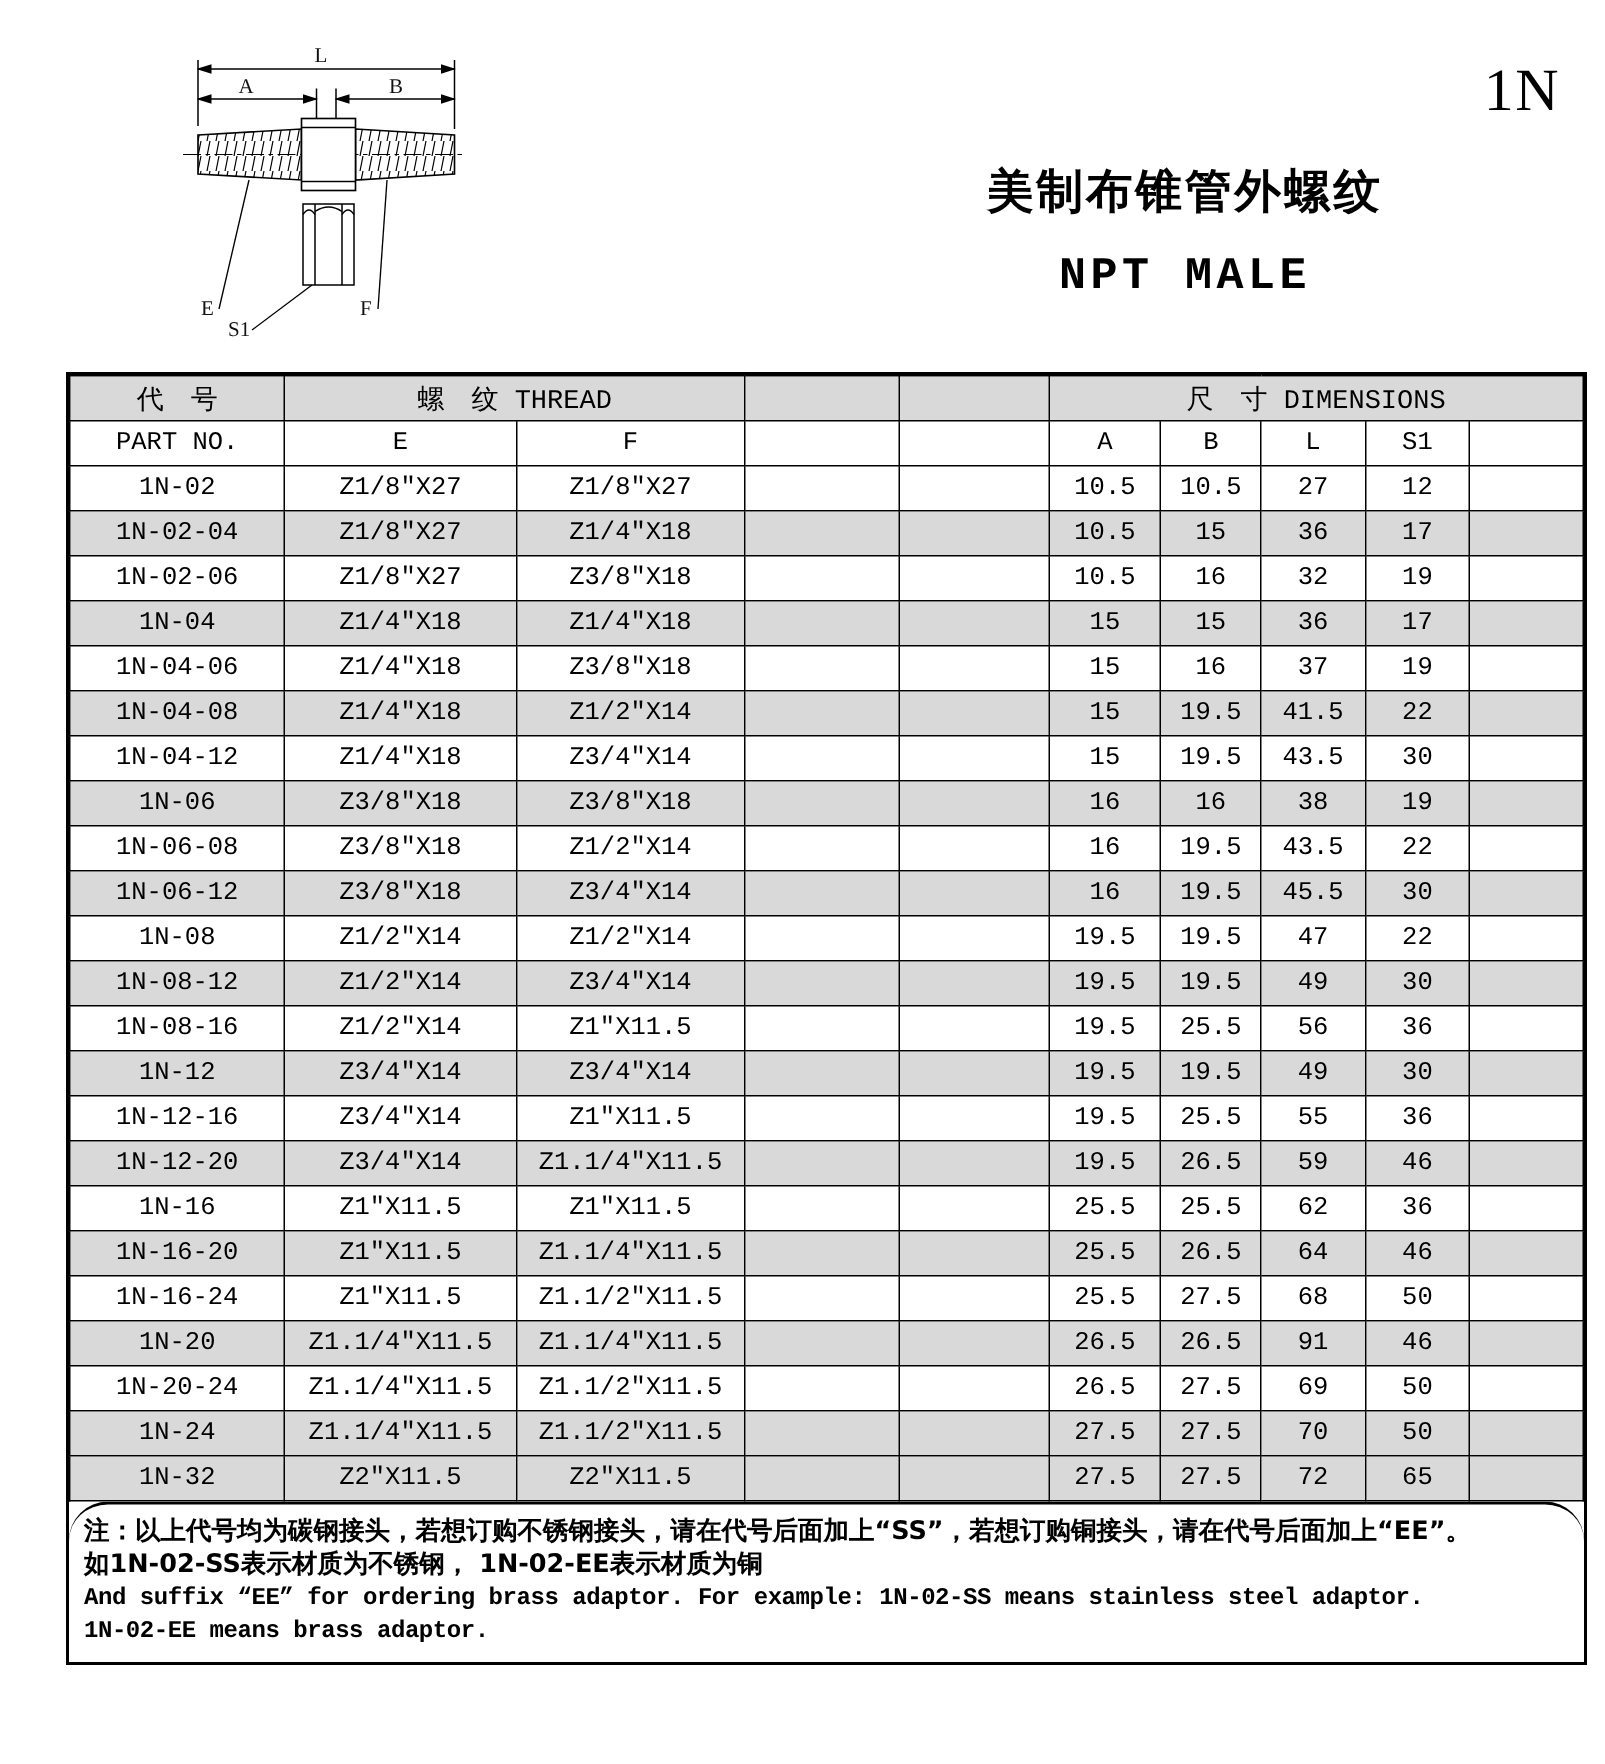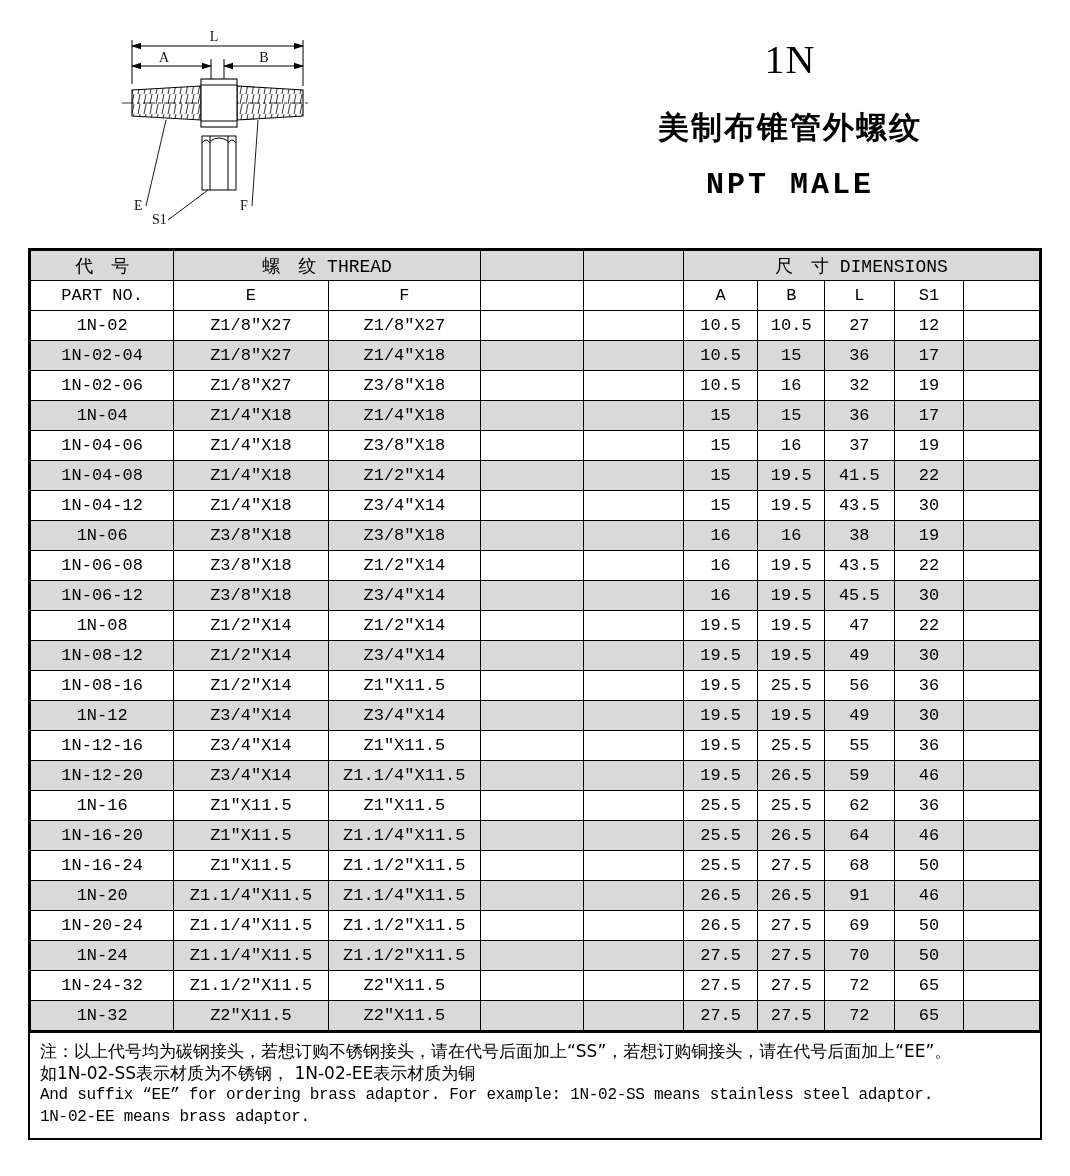--- a/index.html
+++ b/index.html
@@ -13,56 +13,57 @@
   }
   .page { position: relative; width: 1070px; height: 1176px; }
 
   
   .top { position: relative; height: 248px; }
   .drawing { position: absolute; left: 106px; top: 24px; width: 210px; height: 210px; }
   .titles { position: absolute; left: 540px; top: 0; width: 500px; text-align: center; }
   .model {
     margin-top: 36px;
     font-family: "Liberation Serif", "DejaVu Serif", serif;
-    font-size: 40px; letter-spacing: 1px;
+    font-size: 40px; letter-spacing: 1px; text-align: right;
   }
   .title-cn {
     margin-top: 24px;
     font-family: "DejaVu Sans", "Liberation Sans", sans-serif;
     font-size: 31px; font-weight: bold; letter-spacing: 2px;
   }
   .title-en {
     margin-top: 19px;
     font-size: 30px; font-weight: bold; letter-spacing: 3px;
   }
 
   
   .table-wrap {
-    position: absolute; left: 28px; top: 248px; width: 1014px;
+    position: absolute; left: 44px; top: 248px; width: 1014px;
     border: 2px solid #000; background: #fff;
   }
   table { width: 100%; border-collapse: collapse; table-layout: fixed; }
   th, td {
     border: 1px solid #000;
     height: 30px;
     text-align: center; vertical-align: middle;
     font-size: 17px; font-weight: normal;
     padding: 0 3px;
     overflow: hidden; white-space: nowrap;
   }
   thead tr.h1 th { background: #d9d9d9; font-size: 18px; }
   tbody tr.alt td { background: #d9d9d9; }
 
   
   .note {
     border-top: 2px solid #000;
     padding: 7px 10px 10px 10px;
-    font-weight: normal;
+    font-weight: bold;
     line-height: 22px;
     white-space: nowrap;
+    border-radius: 26px;
   }
   .note .cn { font-family: "DejaVu Sans", "Liberation Sans", sans-serif; font-size: 17px; }
   .note .en { font-size: 16px; letter-spacing: -0.3px; }
 
   
   svg text {
     font-family: "Liberation Serif", "DejaVu Serif", serif;
     font-size: 14px; fill: #111;
   }
 </style>
@@ -430,32 +431,20 @@
     <td>Z1.1/4″X11.5</td>
     <td>Z1.1/2″X11.5</td>
     <td></td>
     <td></td>
     <td>27.5</td>
     <td>27.5</td>
     <td>70</td>
     <td>50</td>
     <td></td>
   </tr>
-          <tr>
-    <td>1N-24-32</td>
-    <td>Z1.1/2″X11.5</td>
-    <td>Z2″X11.5</td>
-    <td></td>
-    <td></td>
-    <td>27.5</td>
-    <td>27.5</td>
-    <td>72</td>
-    <td>65</td>
-    <td></td>
-  </tr>
           <tr class="alt">
     <td>1N-32</td>
     <td>Z2″X11.5</td>
     <td>Z2″X11.5</td>
     <td></td>
     <td></td>
     <td>27.5</td>
     <td>27.5</td>
     <td>72</td>
     <td>65</td>

